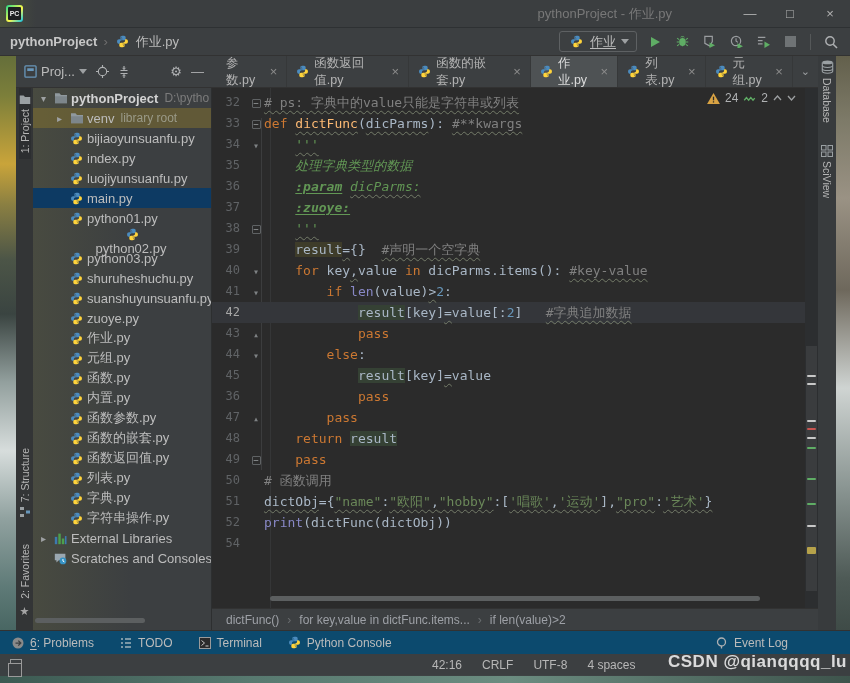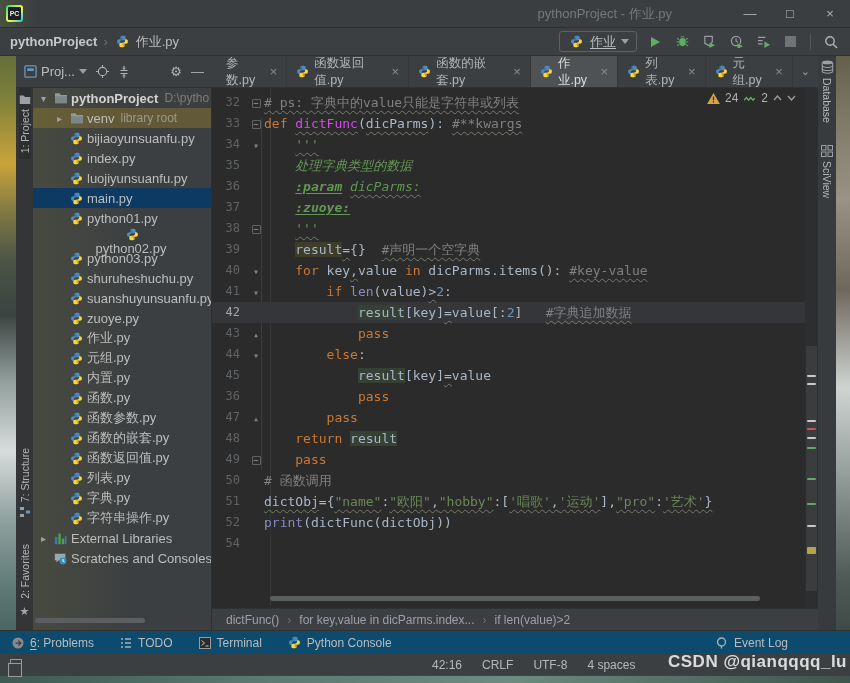--- a/index.html
+++ b/index.html
@@ -97,21 +97,21 @@
   .fm{display:inline-block;width:9px;height:9px;border:1px solid #5f6264;border-radius:1px;
     color:#9da0a2;font:9px/7px "DejaVu Sans Mono",monospace;text-align:center;background:#2b2b2b;
     position:relative;top:-1px;}
   .fd{color:#7e8284;font-size:10px;}
   .lcode{flex:1;}
   .tk.pl{color:#a9b7c6;}
   .tk.kw{color:#cc7832;}
   .tk.cmt{color:#808080;text-align:center;}
   .tk.str{color:#6a8759;}
   .tk.num{color:#6897bb;}
-  .tk.fn{color:#d946ef;}
+  .tk.fn{color:#fdba74;}
   .tk.bi{color:#8888c6;}
   .tk.doc{color:#629755;font-style:italic;}
   .tk.doctag{color:#629755;font-style:italic;font-weight:bold;
     text-decoration:underline;text-underline-offset:2px;}
   .tk.w{text-decoration-line:underline;text-decoration-style:wavy;text-decoration-color:#747b69;
     text-decoration-thickness:1px;text-underline-offset:3px;text-decoration-skip-ink:none;}
   .tk.hl{background:#354134;}
   .tk.hlw{background:#3e3c2a;}
   #inspect{position:absolute;top:3px;right:22px;display:flex;align-items:center;gap:5px;z-index:6;
     font-family:"Liberation Sans",sans-serif;font-size:12px;color:#afb1b3;}
@@ -536,32 +536,32 @@
           <span class="tmeta"></span>
         </div>
         <div class="trow" style="padding-left: 24px;">
           <span class="chev"></span>
           <span class="ticon">
             <svg width="13" height="13" viewBox="0 0 16 16">
               <path fill="#4b8bbe" d="M7.9 1C6 1 5.3 1.9 5.3 3v1.5H8v.7H3.7C2.4 5.2 1.3 6 1.3 7.9s1 2.8 2.3 2.8h1.2V9.1c0-1.4 1.1-2.5 2.4-2.5h2.7c1.1 0 2-.9 2-2V3c0-1.1-.9-2-2-2H7.9zM6.4 2.2c.3 0 .6.3.6.6s-.3.6-.6.6-.6-.3-.6-.6.3-.6.6-.6z"></path>
               <path fill="#ffd43b" d="M8.1 15c1.9 0 2.6-.9 2.6-2v-1.5H8v-.7h4.3c1.3 0 2.4-.8 2.4-2.7s-1-2.8-2.3-2.8h-1.2v1.6c0 1.4-1.1 2.5-2.4 2.5H6.1c-1.1 0-2 .9-2 2V13c0 1.1.9 2 2 2h2zm1.5-1.2c-.3 0-.6-.3-.6-.6s.3-.6.6-.6.6.3.6.6-.3.6-.6.6z"></path>
             </svg>
           </span>
+          <span class="tlabel">函数.py</span>
+          <span class="tmeta"></span>
+        </div>
+        <div class="trow" style="padding-left: 24px;">
+          <span class="chev"></span>
+          <span class="ticon">
+            <svg width="13" height="13" viewBox="0 0 16 16">
+              <path fill="#4b8bbe" d="M7.9 1C6 1 5.3 1.9 5.3 3v1.5H8v.7H3.7C2.4 5.2 1.3 6 1.3 7.9s1 2.8 2.3 2.8h1.2V9.1c0-1.4 1.1-2.5 2.4-2.5h2.7c1.1 0 2-.9 2-2V3c0-1.1-.9-2-2-2H7.9zM6.4 2.2c.3 0 .6.3.6.6s-.3.6-.6.6-.6-.3-.6-.6.3-.6.6-.6z"></path>
+              <path fill="#ffd43b" d="M8.1 15c1.9 0 2.6-.9 2.6-2v-1.5H8v-.7h4.3c1.3 0 2.4-.8 2.4-2.7s-1-2.8-2.3-2.8h-1.2v1.6c0 1.4-1.1 2.5-2.4 2.5H6.1c-1.1 0-2 .9-2 2V13c0 1.1.9 2 2 2h2zm1.5-1.2c-.3 0-.6-.3-.6-.6s.3-.6.6-.6.6.3.6.6-.3.6-.6.6z"></path>
+            </svg>
+          </span>
           <span class="tlabel">内置.py</span>
-          <span class="tmeta"></span>
-        </div>
-        <div class="trow" style="padding-left: 24px;">
-          <span class="chev"></span>
-          <span class="ticon">
-            <svg width="13" height="13" viewBox="0 0 16 16">
-              <path fill="#4b8bbe" d="M7.9 1C6 1 5.3 1.9 5.3 3v1.5H8v.7H3.7C2.4 5.2 1.3 6 1.3 7.9s1 2.8 2.3 2.8h1.2V9.1c0-1.4 1.1-2.5 2.4-2.5h2.7c1.1 0 2-.9 2-2V3c0-1.1-.9-2-2-2H7.9zM6.4 2.2c.3 0 .6.3.6.6s-.3.6-.6.6-.6-.3-.6-.6.3-.6.6-.6z"></path>
-              <path fill="#ffd43b" d="M8.1 15c1.9 0 2.6-.9 2.6-2v-1.5H8v-.7h4.3c1.3 0 2.4-.8 2.4-2.7s-1-2.8-2.3-2.8h-1.2v1.6c0 1.4-1.1 2.5-2.4 2.5H6.1c-1.1 0-2 .9-2 2V13c0 1.1.9 2 2 2h2zm1.5-1.2c-.3 0-.6-.3-.6-.6s.3-.6.6-.6.6.3.6.6-.3.6-.6.6z"></path>
-            </svg>
-          </span>
-          <span class="tlabel">函数.py</span>
           <span class="tmeta"></span>
         </div>
         <div class="trow" style="padding-left: 24px;">
           <span class="chev"></span>
           <span class="ticon">
             <svg width="13" height="13" viewBox="0 0 16 16">
               <path fill="#4b8bbe" d="M7.9 1C6 1 5.3 1.9 5.3 3v1.5H8v.7H3.7C2.4 5.2 1.3 6 1.3 7.9s1 2.8 2.3 2.8h1.2V9.1c0-1.4 1.1-2.5 2.4-2.5h2.7c1.1 0 2-.9 2-2V3c0-1.1-.9-2-2-2H7.9zM6.4 2.2c.3 0 .6.3.6.6s-.3.6-.6.6-.6-.3-.6-.6.3-.6.6-.6z"></path>
               <path fill="#ffd43b" d="M8.1 15c1.9 0 2.6-.9 2.6-2v-1.5H8v-.7h4.3c1.3 0 2.4-.8 2.4-2.7s-1-2.8-2.3-2.8h-1.2v1.6c0 1.4-1.1 2.5-2.4 2.5H6.1c-1.1 0-2 .9-2 2V13c0 1.1.9 2 2 2h2zm1.5-1.2c-.3 0-.6-.3-.6-.6s.3-.6.6-.6.6.3.6.6-.3.6-.6.6z"></path>
             </svg>
           </span>
@@ -798,21 +798,21 @@
         <div class="smark" style="top: 415px; background: rgb(95, 173, 101);"></div>
         <div class="smark" style="top: 437px; background: rgb(200, 200, 200);"></div>
         <div class="smark" style="top: 459px; background: rgb(182, 162, 74); height: 7px;"></div>
       </div>
     <div id="ed-hscroll"></div>
   </div>
 
   <div id="ebc">
 
   <span class="bc-item">dictFunc()</span>
-      <span class="bc-item">for key,value in dicParms.index...</span>
+      <span class="bc-item">for key,value in dictFunc.items...</span>
       <span class="bc-item">if len(value)&gt;2</span>
     </div>
 
   <div id="bottombar">
     <span style="display:flex">
 
     <span class="bb-item">
           <span>
             <svg width="12" height="12" viewBox="0 0 12 12">
               <circle cx="6" cy="6" r="5.5" fill="#8a8a8a"></circle>

